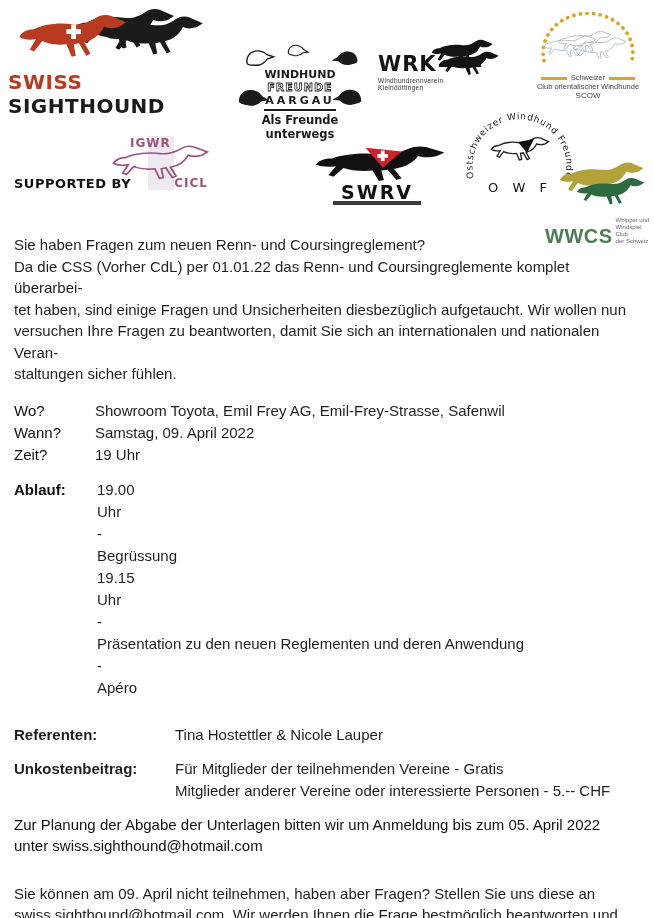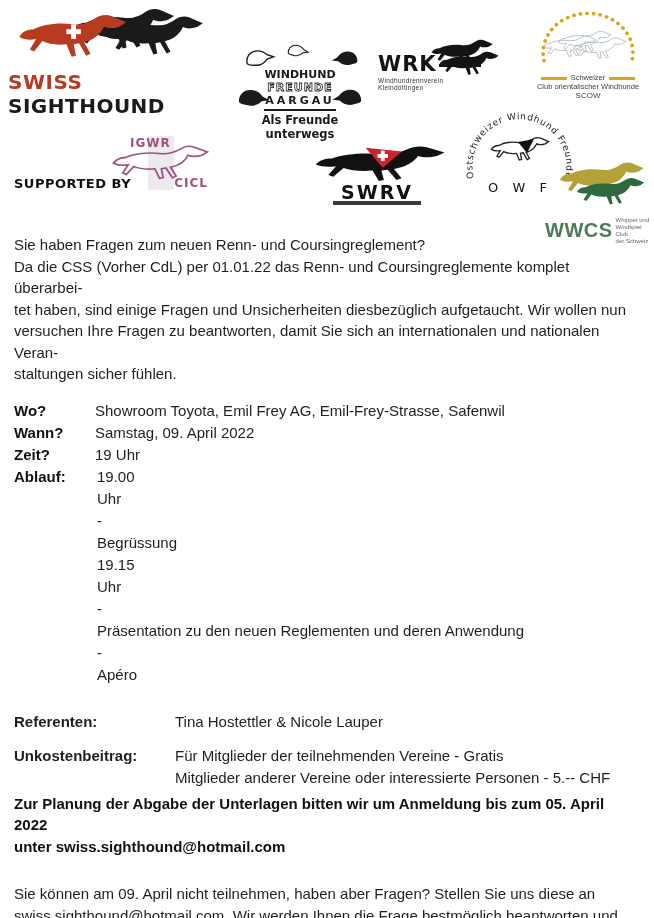--- a/index.html
+++ b/index.html
@@ -43,39 +43,39 @@
   .igwr-top{position:absolute;left:22px;top:0;font:800 12px "DejaVu Sans",sans-serif;color:#9d5380;letter-spacing:1px;}
   .igwr-bottom{position:absolute;right:6px;bottom:2px;font:800 12px "DejaVu Sans",sans-serif;color:#9d5380;letter-spacing:1px;}
   
   .logo-swrv{left:303px;top:142px;width:148px;text-align:center;}
   .swrv-abbr{font:800 19px "DejaVu Sans",sans-serif;color:#111;letter-spacing:2px;line-height:16px;margin-top:-6px;}
   .swrv-tagbar{width:88px;height:3.5px;background:#3a3a3a;margin:1px auto 0;}
   
   .logo-owf{left:462px;top:98px;width:116px;height:102px;}
   
   .logo-wwcs{left:545px;top:160px;width:109px;height:80px;}
-  .wwcs-row{display:flex;align-items:center;margin-top:-6px;}
+  .wwcs-row{display:flex;align-items:flex-end;margin-top:-6px;}
   .wwcs-abbr{font:700 20px "Liberation Sans",sans-serif;color:#4e7d55;letter-spacing:.5px;line-height:18px;}
   .wwcs-tag{font:400 6px "Liberation Sans",sans-serif;color:#667;line-height:7px;margin-left:3px;margin-top:3px;white-space:pre-line;}
   
   .title{margin:12px 0 0 85px;font:800 46px "DejaVu Sans",sans-serif;letter-spacing:1.5px;color:#141414;}
   .content{padding:0 14px;font-size:15px;line-height:21.5px;}
   .ml{white-space:pre-line;margin:0;}
   .p-intro{margin-top:24px;}
   .kv{display:grid;grid-template-columns:81px 1fr;margin-top:15px;line-height:22px;}
-  .kv .lbl{font-weight:700;color:#111;}
-  .sched{display:flex;line-height:22px;}
+  .kv .lbl{font-weight:400;color:#111;}
+  .sched{display:flex;margin-top:13px;line-height:22px;}
   .sched .lbl{width:83px;font-weight:700;color:#111;flex:none;}
   .sched-row{display:flex;flex-direction:column;}
   .sched-time{width:62px;flex:none;}
   .sched-sep{width:14px;flex:none;}
   .kv2{display:grid;grid-template-columns:161px 1fr;line-height:22px;}
   .mt-ref{margin-top:25px;}
   .mt-unk{margin-top:12px;}
-  .p-bold{margin-top:4px;font-weight:700;color:#111;}
+  .p-bold{margin-top:12px;font-weight:400;color:#111;}
   .p-q{margin-top:26px;}
 </style>
 </head>
 <body>
 
 <svg width="0" height="0" style="position:absolute" aria-hidden="true">
   <defs>
     <path id="hound" d="M6 24 C9 19 13 17 19 17 C28 12 44 10 57 12 C67 13 73 10 79 6 C83 3 89 2 94 4 L108 10 L102 14 C96 16 91 16 87 14 C84 21 77 27 68 29 L74 40 L70 42 L63 30 L58 31 L60 42 L56 43 L51 31 C42 32 34 31 28 28 L20 38 L16 36 L22 26 C17 27 11 27 6 24 Z"></path>
     <path id="doghead" d="M2 14 C2 7 7 2 14 2 C20 2 24 5 27 9 L34 13 L26 14 C22 18 16 20 10 18 C5 17 2 16 2 14 Z"></path>
   </defs>

